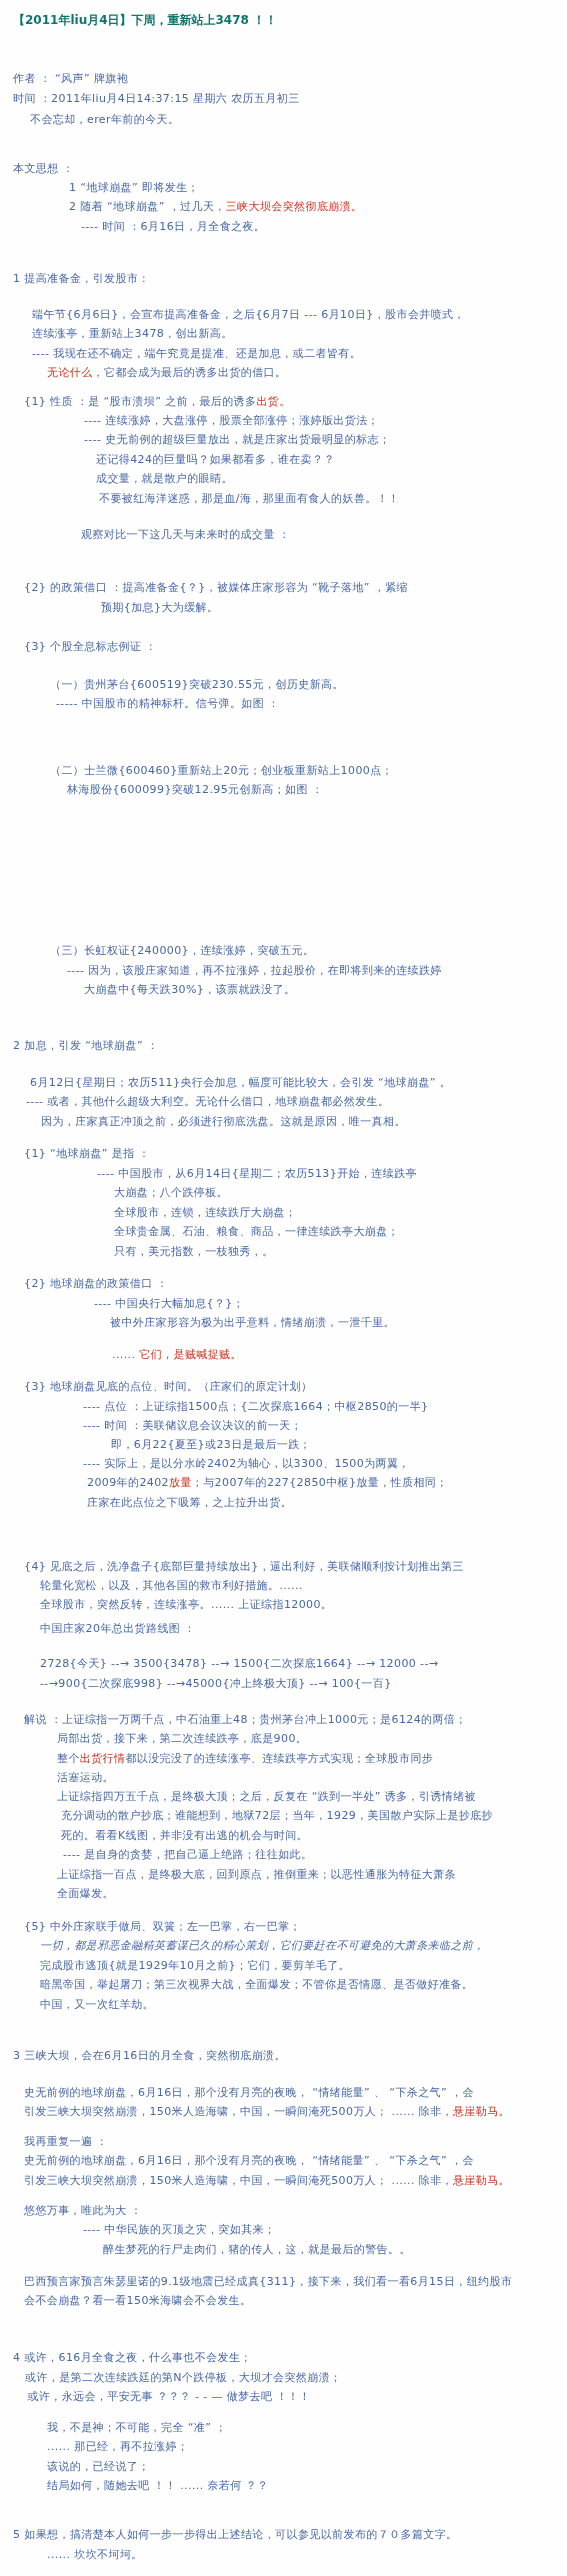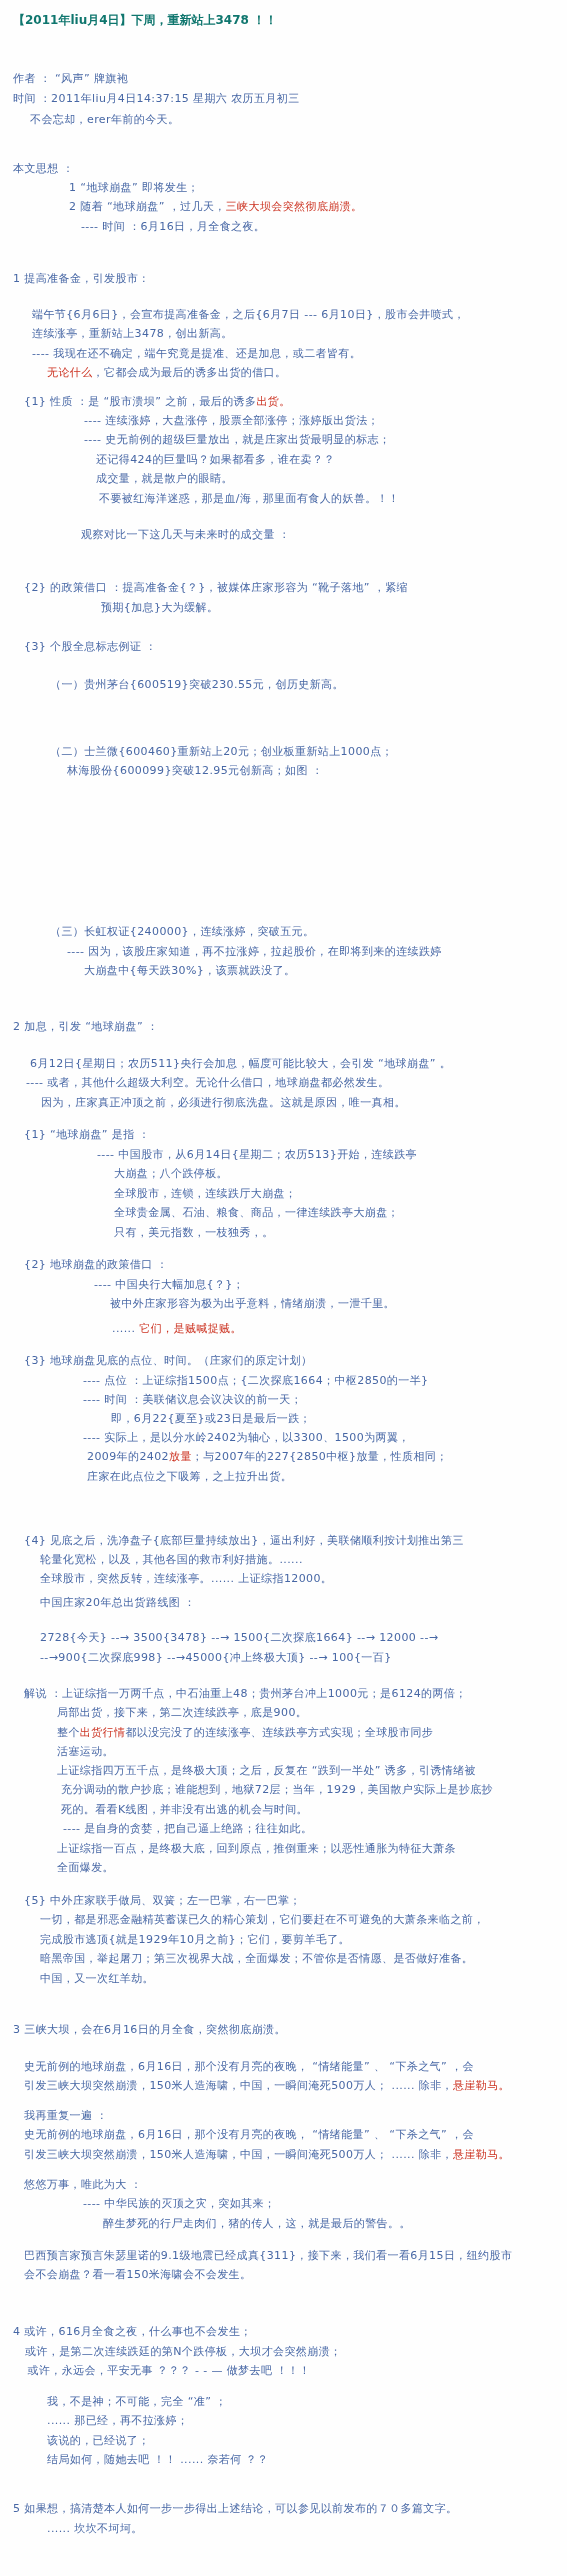--- a/index.html
+++ b/index.html
@@ -44,39 +44,40 @@
       <div class="line" style="padding-left: 71px;"><span>---- 连续涨婷，大盘涨停，股票全部涨停；涨婷版出货法；</span></div>
       <div class="line" style="padding-left: 71px;"><span>---- 史无前例的超级巨量放出，就是庄家出货最明显的标志；</span></div>
       <div class="line" style="margin-top: 0.9px; padding-left: 83px;"><span>还记得424的巨量吗？如果都看多，谁在卖？？</span></div>
       <div class="line" style="padding-left: 83px;"><span>成交量，就是散户的眼睛。</span></div>
       <div class="line" style="margin-top: 0.9px; padding-left: 86px;"><span>不要被红海洋迷惑，那是血/海，那里面有食人的妖兽。！！</span></div>
       <div class="line" style="margin-top: 17px; padding-left: 68px;"><span>观察对比一下这几天与未来时的成交量 ：</span></div>
       <div class="line" style="margin-top: 34px; padding-left: 11px;"><span>{2} 的政策借口 ：提高准备金{？}，被媒体庄家形容为 “靴子落地” ，紧缩</span></div>
       <div class="line" style="margin-top: 0.9px; padding-left: 88px;"><span>预期{加息}大为缓解。</span></div>
       <div class="line" style="margin-top: 19.7px; padding-left: 11px;"><span>{3} 个股全息标志例证 ：</span></div>
       <div class="line" style="margin-top: 19.7px; padding-left: 37px;"><span>（一）贵州茅台{600519}突破230.55元，创历史新高。</span></div>
+      <div class="line" style="padding-left: 43px;"><span>----- 中国股市的精神标杆。信号弹。如图 ：</span></div>
       <div class="line" style="margin-top: 48px; padding-left: 37px;"><span>（二）士兰微{600460}重新站上20元；创业板重新站上1000点；</span></div>
       <div class="line" style="padding-left: 54px;"><span>林海股份{600099}突破12.95元创新高；如图 ：</span></div>
       <div class="line" style="margin-top: 142px; padding-left: 37px;"><span>（三）长虹权证{240000}，连续涨婷，突破五元。</span></div>
       <div class="line" style="margin-top: 0.9px; padding-left: 54px;"><span>---- 因为，该股庄家知道，再不拉涨婷，拉起股价，在即将到来的连续跌婷</span></div>
       <div class="line" style="padding-left: 71px;"><span>大崩盘中{每天跌30%}，该票就跌没了。</span></div>
       <div class="line" style="margin-top: 37px;"><span>2  加息，引发 “地球崩盘” ：</span></div>
       <div class="line" style="margin-top: 18px; padding-left: 17px;"><span>6月12日{星期日；农历511}央行会加息，幅度可能比较大，会引发 “地球崩盘” 。</span></div>
       <div class="line" style="padding-left: 13px;"><span>---- 或者，其他什么超级大利空。无论什么借口，地球崩盘都必然发生。</span></div>
       <div class="line" style="margin-top: 0.9px; padding-left: 28px;"><span>因为，庄家真正冲顶之前，必须进行彻底洗盘。这就是原因，唯一真相。</span></div>
       <div class="line" style="margin-top: 13px; padding-left: 11px;"><span>{1}  “地球崩盘” 是指 ：</span></div>
       <div class="line" style="margin-top: 0.9px; padding-left: 84px;"><span>---- 中国股市，从6月14日{星期二；农历513}开始，连续跌亭</span></div>
       <div class="line" style="padding-left: 101px;"><span>大崩盘；八个跌停板。</span></div>
       <div class="line" style="margin-top: 0.9px; padding-left: 101px;"><span>全球股市，连锁，连续跌厅大崩盘；</span></div>
       <div class="line" style="padding-left: 101px;"><span>全球贵金属、石油、粮食、商品，一律连续跌亭大崩盘；</span></div>
       <div class="line" style="margin-top: 0.9px; padding-left: 101px;"><span>只有，美元指数，一枝独秀，。</span></div>
       <div class="line" style="margin-top: 13px; padding-left: 11px;"><span>{2}  地球崩盘的政策借口 ：</span></div>
       <div class="line" style="margin-top: 0.9px; padding-left: 81px;"><span>---- 中国央行大幅加息{？}；</span></div>
       <div class="line" style="padding-left: 97px;"><span>被中外庄家形容为极为出乎意料，情绪崩溃，一泄千里。</span></div>
-      <div class="line" style="margin-top: 6px; padding-left: 99px;"><span>...... </span><span class="red">它们，是贼喊捉贼。</span></div>
+      <div class="line" style="margin-top: 13px; padding-left: 99px;"><span>...... </span><span class="red">它们，是贼喊捉贼。</span></div>
       <div class="line" style="margin-top: 13px; padding-left: 11px;"><span>{3}  地球崩盘见底的点位、时间。（庄家们的原定计划）</span></div>
       <div class="line" style="margin-top: 0.9px; padding-left: 70px;"><span>---- 点位 ：上证综指1500点；{二次探底1664；中枢2850的一半}</span></div>
       <div class="line" style="padding-left: 70px;"><span>---- 时间 ：美联储议息会议决议的前一天；</span></div>
       <div class="line" style="margin-top: 0.9px; padding-left: 98px;"><span>即，6月22{夏至}或23日是最后一跌；</span></div>
       <div class="line" style="padding-left: 70px;"><span>---- 实际上，是以分水岭2402为轴心，以3300、1500为两翼，</span></div>
       <div class="line" style="padding-left: 74px;"><span>2009年的2402</span><span class="red">放量</span><span>；与2007年的227{2850中枢}放量，性质相同；</span></div>
       <div class="line" style="margin-top: 0.9px; padding-left: 74px;"><span>庄家在此点位之下吸筹，之上拉升出货。</span></div>
       <div class="line" style="margin-top: 45px; padding-left: 11px;"><span>{4}  见底之后，洗净盘子{底部巨量持续放出}，逼出利好，美联储顺利按计划推出第三</span></div>
       <div class="line" style="padding-left: 27px;"><span>轮量化宽松，以及，其他各国的救市利好措施。......</span></div>
       <div class="line" style="padding-left: 27px;"><span>全球股市，突然反转，连续涨亭。...... 上证综指12000。</span></div>
@@ -87,21 +88,21 @@
       <div class="line" style="padding-left: 44px;"><span>局部出货，接下来，第二次连续跌亭，底是900。</span></div>
       <div class="line" style="margin-top: 0.9px; padding-left: 44px;"><span>整个</span><span class="red">出货行情</span><span>都以没完没了的连续涨亭、连续跌亭方式实现；全球股市同步</span></div>
       <div class="line" style="padding-left: 44px;"><span>活塞运动。</span></div>
       <div class="line" style="margin-top: 0.9px; padding-left: 44px;"><span>上证综指四万五千点，是终极大顶；之后，反复在 “跌到一半处” 诱多，引诱情绪被</span></div>
       <div class="line" style="padding-left: 48px;"><span>充分调动的散户抄底；谁能想到，地狱72层；当年，1929，美国散户实际上是抄底抄</span></div>
       <div class="line" style="margin-top: 0.9px; padding-left: 48px;"><span>死的。看看K线图，并非没有出逃的机会与时间。</span></div>
       <div class="line" style="padding-left: 50px;"><span>---- 是自身的贪婪，把自己逼上绝路；往往如此。</span></div>
       <div class="line" style="margin-top: 0.9px; padding-left: 44px;"><span>上证综指一百点，是终极大底，回到原点，推倒重来；以恶性通胀为特征大萧条</span></div>
       <div class="line" style="padding-left: 44px;"><span>全面爆发。</span></div>
       <div class="line" style="margin-top: 13.7px; padding-left: 11px;"><span>{5} 中外庄家联手做局、双簧；左一巴掌，右一巴掌；</span></div>
-      <div class="line" style="padding-left: 27px;"><span>一切，都是邪恶金融精英蓄谋已久的精心策划，它们要赶在不可避免的大萧条来临之前，</span></div>
+      <div class="line" style="padding-left: 27px; font-style: italic;"><span>一切，都是邪恶金融精英蓄谋已久的精心策划，它们要赶在不可避免的大萧条来临之前，</span></div>
       <div class="line" style="margin-top: 0.9px; padding-left: 27px;"><span>完成股市逃顶{就是1929年10月之前}；它们，要剪羊毛了。</span></div>
       <div class="line" style="padding-left: 27px;"><span>暗黑帝国，举起屠刀；第三次视界大战，全面爆发；不管你是否情愿、是否做好准备。</span></div>
       <div class="line" style="margin-top: 0.9px; padding-left: 27px;"><span>中国，又一次红羊劫。</span></div>
       <div class="line" style="margin-top: 32.5px;"><span>3  三峡大坝，会在6月16日的月全食，突然彻底崩溃。</span></div>
       <div class="line" style="margin-top: 18px; padding-left: 11px;"><span>史无前例的地球崩盘，6月16日，那个没有月亮的夜晚， “情绪能量” 、 “下杀之气” ，会</span></div>
       <div class="line" style="padding-left: 11px;"><span>引发三峡大坝突然崩溃，150米人造海啸，中国，一瞬间淹死500万人； ...... 除非，</span><span class="red">悬崖勒马。</span></div>
       <div class="line" style="margin-top: 11px; padding-left: 11px;"><span>我再重复一遍 ：</span></div>
       <div class="line" style="padding-left: 11px;"><span>史无前例的地球崩盘，6月16日，那个没有月亮的夜晚， “情绪能量” 、 “下杀之气” ，会</span></div>
       <div class="line" style="margin-top: 0.9px; padding-left: 11px;"><span>引发三峡大坝突然崩溃，150米人造海啸，中国，一瞬间淹死500万人； ...... 除非，</span><span class="red">悬崖勒马。</span></div>
       <div class="line" style="margin-top: 11px; padding-left: 11px;"><span>悠悠万事，唯此为大 ：</span></div>

